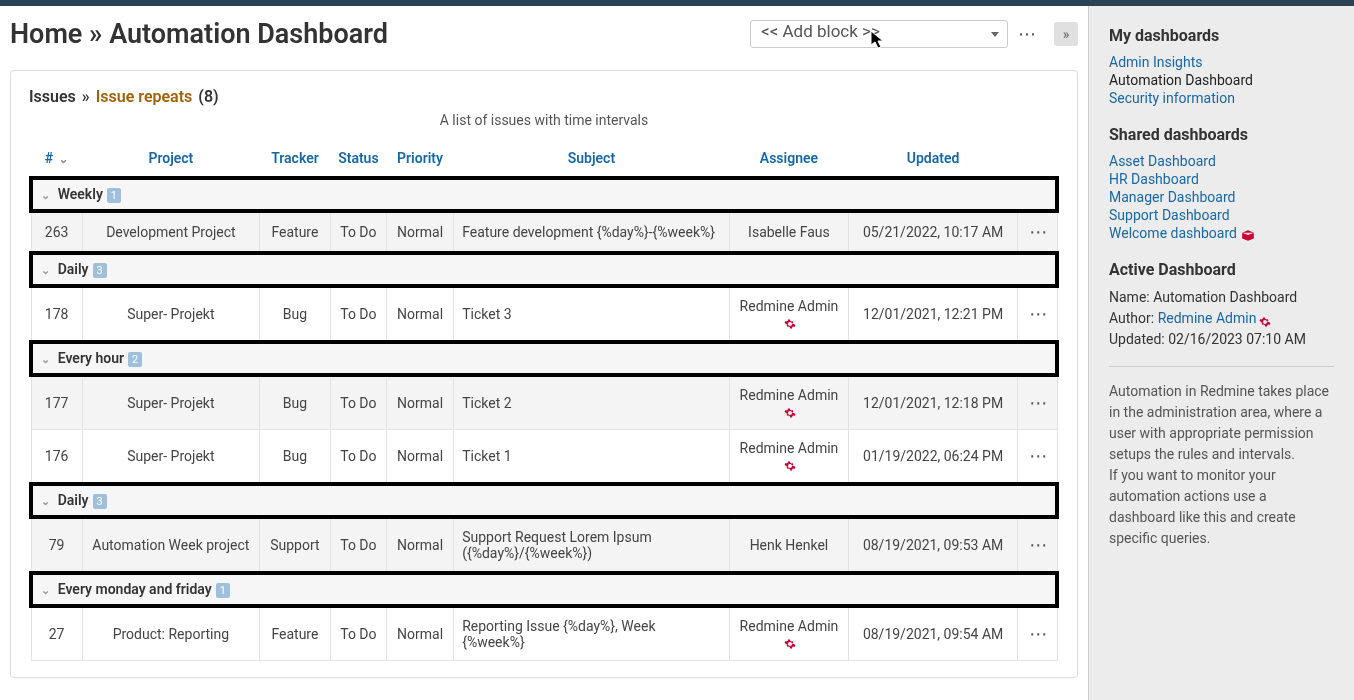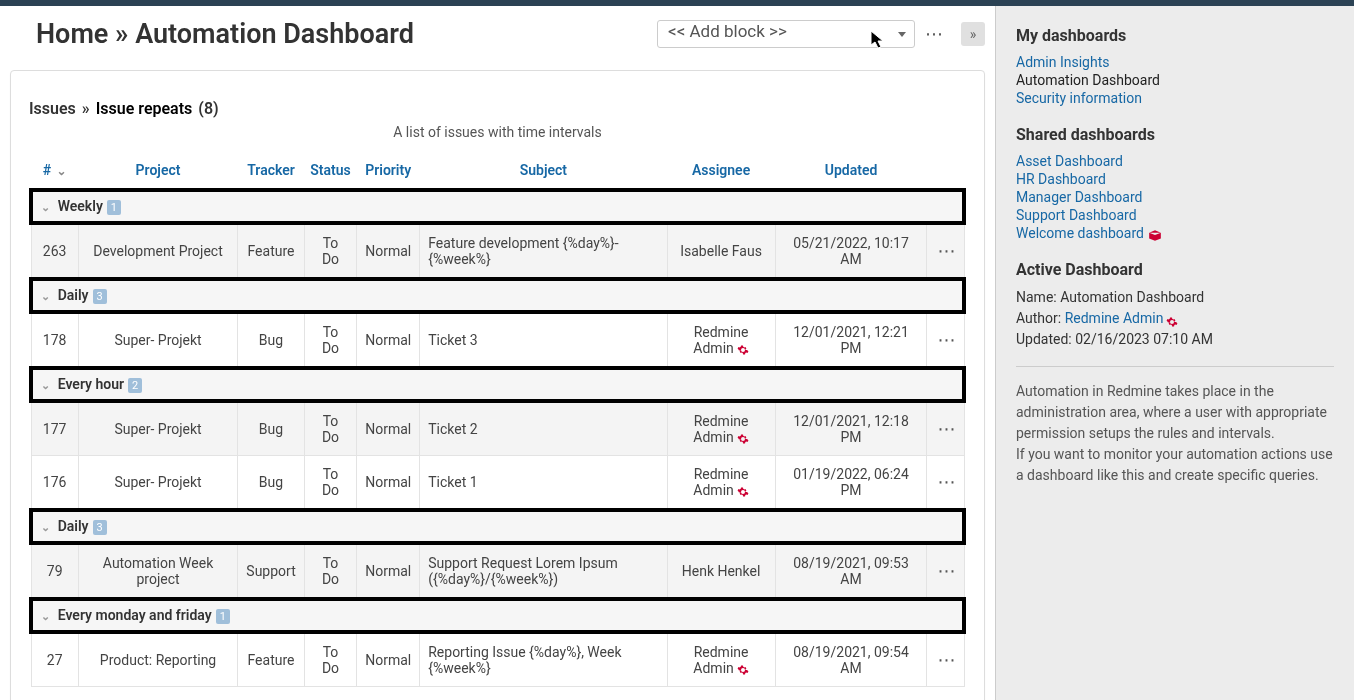--- a/index.html
+++ b/index.html
@@ -9,42 +9,42 @@
   color: #222;
   background: #f0f0f0;
   width: 1354px;
   height: 700px;
   overflow: hidden;
 }
 .top-strip { height: 6px; background: #2b4254; }
 .layout { display: flex; height: 694px; }
 .main { flex: 1; background: #fff; padding: 12px 10px 0 10px; overflow: hidden; position: relative; }
 .main-header { display: flex; align-items: center; justify-content: space-between; margin-bottom: 20px; }
-.page-title { font-size: 27px; font-weight: 600; color: #333; margin-left: 26px; }
+.page-title { font-size: 27px; font-weight: 600; color: #333; }
 .add-block-wrap { display: flex; align-items: center; gap: 8px; }
 .add-block-select {
   width: 258px; height: 28px; border: 1px solid #ccc; border-radius: 3px;
   background: #fff; padding: 0 24px 0 10px; font-size: 17px; color: #555;
   position: relative; cursor: pointer;
 }
 .add-block-select::after {
   content: ""; position: absolute; right: 8px; top: 11px;
   border-left: 4px solid transparent; border-right: 4px solid transparent;
   border-top: 5px solid #666;
 }
 .three-dots { font-size: 18px; color: #555; cursor: pointer; line-height: 1; margin-left: 2px; }
 .collapse-btn {
   width: 24px; height: 24px; background: #e0e0e0; color: #666;
   display: flex; align-items: center; justify-content: center;
   border-radius: 3px; font-size: 14px; cursor: pointer; margin-left: 10px;
 }
 .panel { background: #fff; border: 1px solid #ddd; border-radius: 4px; padding: 16px 18px; box-shadow: 0 1px 2px rgba(0,0,0,0.03); }
 .panel-header { display: flex; align-items: baseline; gap: 6px; font-size: 16px; font-weight: 600; }
 .panel-header .muted { color: #333; }
-.panel-header .link { color: #000000; cursor: pointer; margin-top: 12px; }
+.panel-header .link { color: #a16207; cursor: pointer; }
 .subtitle { color: #555; font-size: 14px; margin-top: 6px; margin-bottom: 12px; text-align: center; }
 table { width: 100%; border-collapse: collapse; }
 thead th {
   color: #1768a5; font-weight: 600; text-align: left; padding: 10px 6px;
   border-bottom: 1px solid #ddd; font-size: 14px; background: #fff;
 }
 thead th.center { text-align: center; }
 .sort-icon { color: #888; font-size: 12px; margin-left: 2px; }
 .group-row td {
   background: #f6f6f6; border: 4px solid #000000; padding: 6px 8px;
@@ -74,21 +74,21 @@
   display: inline-block; width: 12px; height: 12px; margin-left: 3px;
   vertical-align: middle;
 }
 .gear-icon svg { width: 12px; height: 12px; }
 .gear-red svg { fill: #c03; }
 .cursor {
   position: absolute; top: 24px; left: 870px;
   width: 16px; height: 20px; pointer-events: none; z-index: 100;
 }
 .sidebar {
-  width: 359px; background: #ececec; border-left: 1px solid #ccc;
+  width: 266px; background: #ececec; border-left: 1px solid #ccc;
   padding: 20px 20px; color: #333;
 }
 .sidebar h3 { font-size: 16px; font-weight: 700; margin-bottom: 8px; }
 .sidebar .link-list { list-style: none; margin-bottom: 18px; }
 .sidebar .link-list li { padding: 1px 0; }
 .sidebar .link-list a { color: #1768a5; text-decoration: none; cursor: pointer; }
 .sidebar .link-list li.active { color: #222; }
 .sidebar .info-block { margin-top: 8px; margin-bottom: 16px; line-height: 1.5; }
 .sidebar hr { border: none; border-top: 1px solid #ccc; margin: 14px 0; }
 .sidebar .descr { color: #555; line-height: 1.5; }

